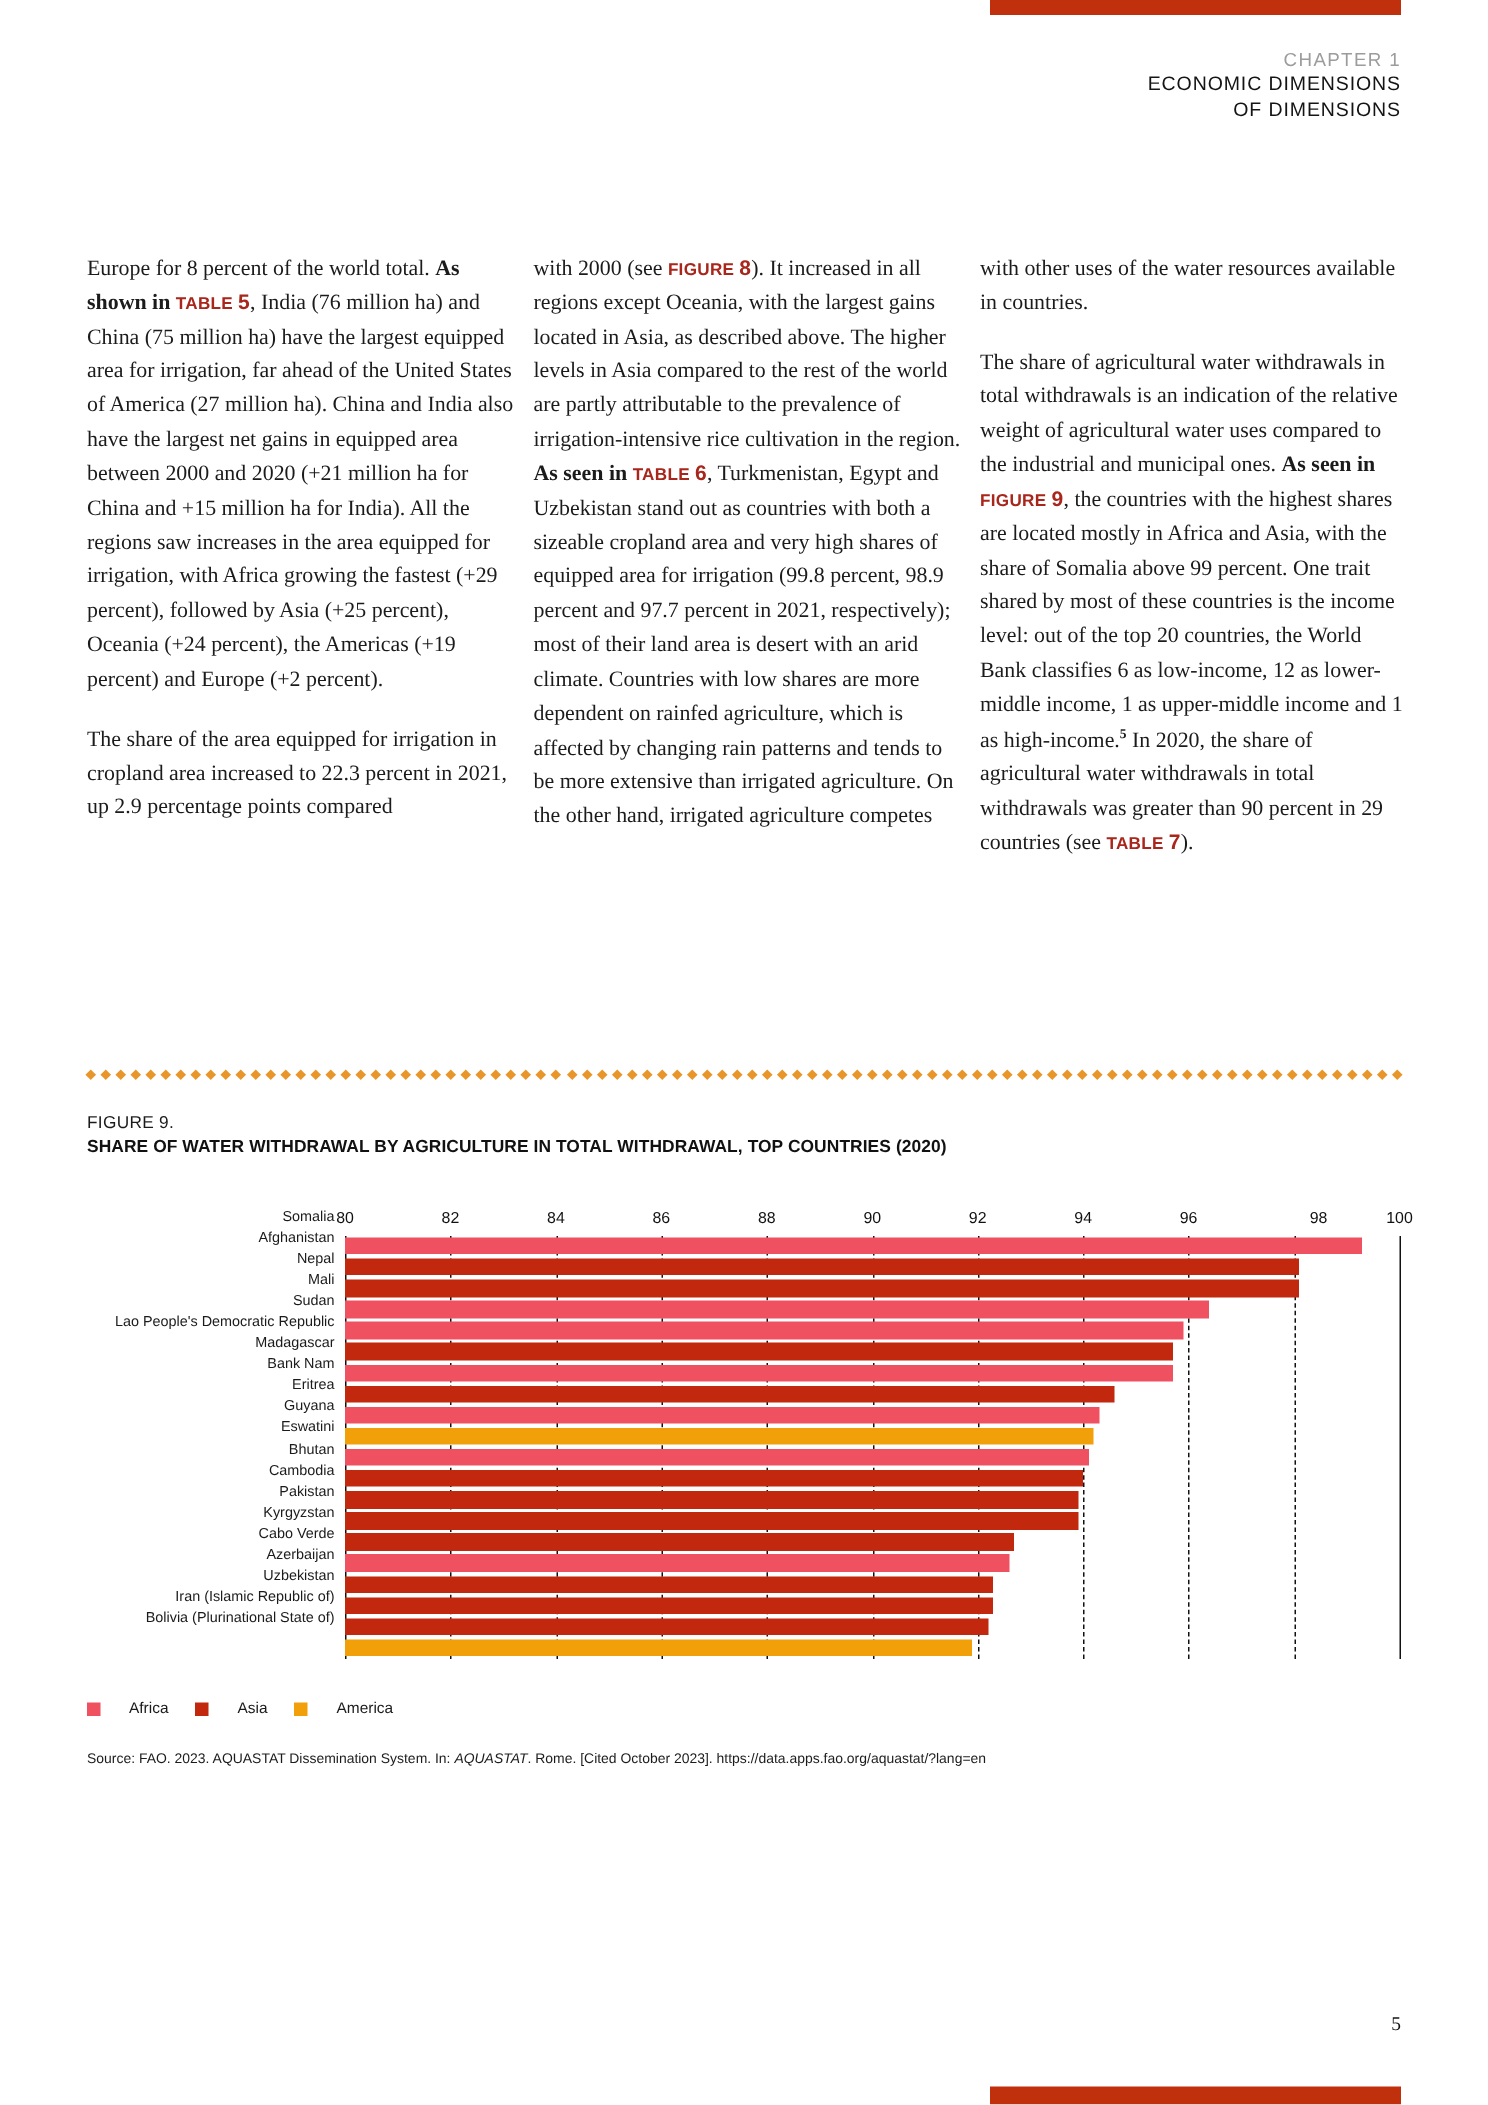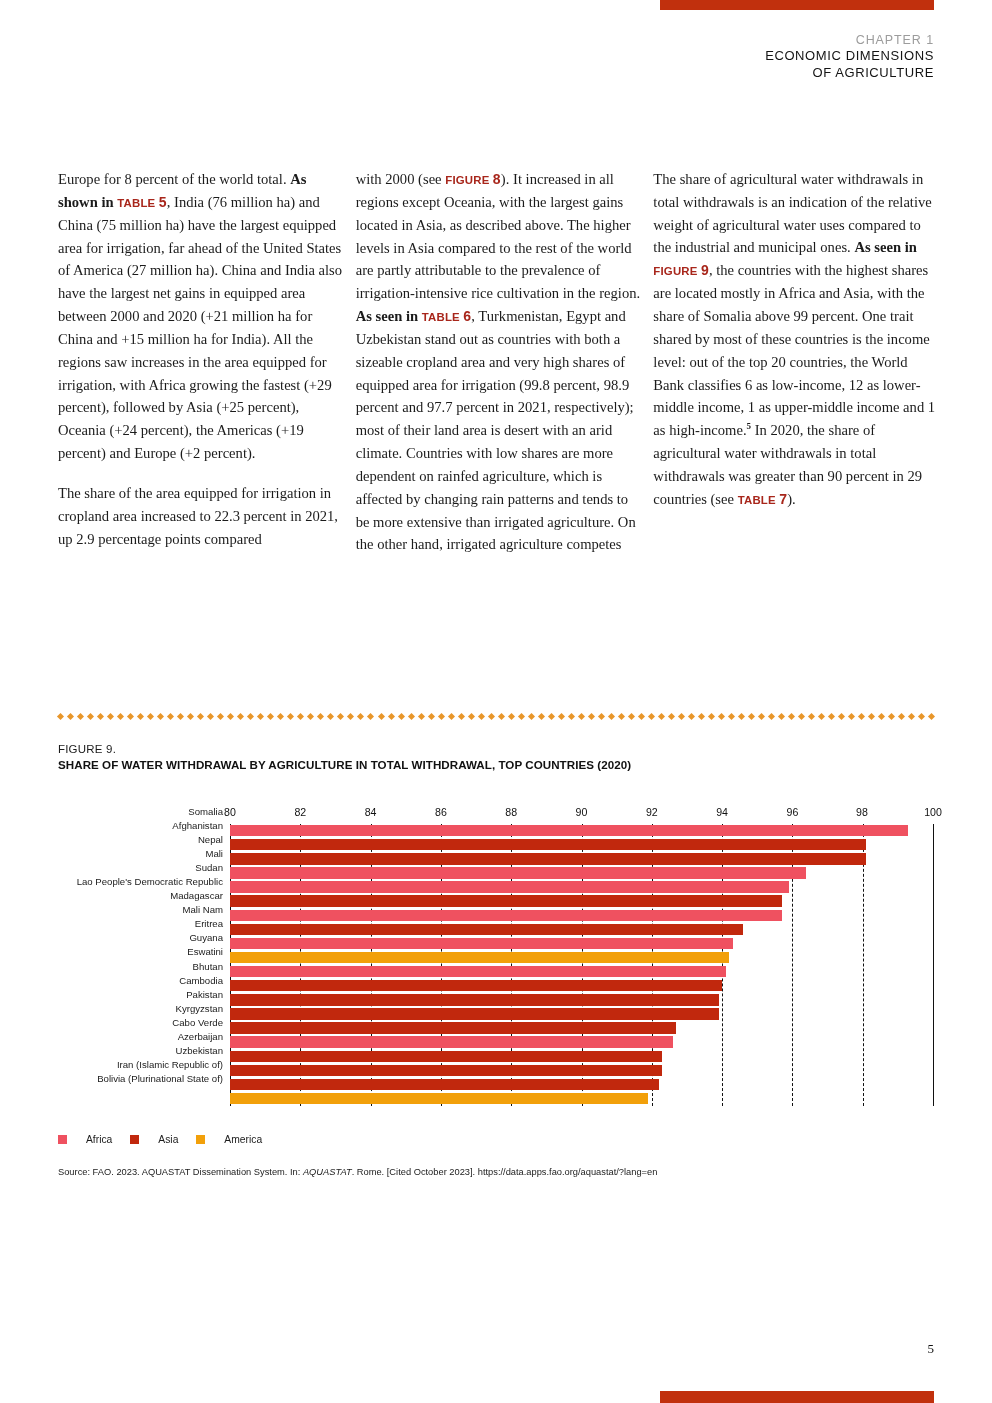--- a/index.html
+++ b/index.html
@@ -153,35 +153,36 @@
   }
 </style>
 </head>
 <body>
 
 <div class="top-bar"></div>
 
 <div class="header-block">
   <div class="chapter-num">CHAPTER 1</div>
   <div class="chapter-title">ECONOMIC DIMENSIONS</div>
-  <div class="chapter-title">OF AGRICULTURE</div>
+  <div class="chapter-title">OF DIMENSIONS</div>
 </div>
 
 <div class="columns">
 
   <div class="col">
     <p><span>Europe for 8 percent of the world total. </span><span class="bold">As shown in </span><span class="xref"><span>TABLE</span> <span class="num">5</span></span><span>, India (76 million ha) and China (75 million ha) have the largest equipped area for irrigation, far ahead of the United States of America (27 million ha). China and India also have the largest net gains in equipped area between 2000 and 2020 (+21 million ha for China and +15 million ha for India). All the regions saw increases in the area equipped for irrigation, with Africa growing the fastest (+29 percent), followed by Asia (+25 percent), Oceania (+24 percent), the Americas (+19 percent) and Europe (+2 percent).</span></p>
     <p>The share of the area equipped for irrigation in cropland area increased to 22.3 percent in 2021, up 2.9 percentage points compared</p>
   </div>
 
   <div class="col">
     <p><span>with 2000 (see </span><span class="xref"><span>FIGURE</span> <span class="num">8</span></span><span>). It increased in all regions except Oceania, with the largest gains located in Asia, as described above. The higher levels in Asia compared to the rest of the world are partly attributable to the prevalence of irrigation-intensive rice cultivation in the region. </span><span class="bold">As seen in </span><span class="xref"><span>TABLE</span> <span class="num">6</span></span><span>, Turkmenistan, Egypt and Uzbekistan stand out as countries with both a sizeable cropland area and very high shares of equipped area for irrigation (99.8 percent, 98.9 percent and 97.7 percent in 2021, respectively); most of their land area is desert with an arid climate. Countries with low shares are more dependent on rainfed agriculture, which is affected by changing rain patterns and tends to be more extensive than irrigated agriculture. On the other hand, irrigated agriculture competes</span></p>
   </div>
 
   <div class="col">
+    <p>with other uses of the water resources available in countries.</p>
     <p><span>The share of agricultural water withdrawals in total withdrawals is an indication of the relative weight of agricultural water uses compared to the industrial and municipal ones. </span><span class="bold">As seen in </span><span class="xref"><span>FIGURE</span> <span class="num">9</span></span><span>, the countries with the highest shares are located mostly in Africa and Asia, with the share of Somalia above 99 percent. One trait shared by most of these countries is the income level: out of the top 20 countries, the World Bank classifies 6 as low-income, 12 as lower-middle income, 1 as upper-middle income and 1 as high-income.</span><sup>5</sup><span> In 2020, the share of agricultural water withdrawals in total withdrawals was greater than 90 percent in 29 countries (see </span><span class="xref"><span>TABLE</span> <span class="num">7</span></span><span>).</span></p>
   </div>
 </div>
 
 <div class="divider" id="divider">
     <i></i>
     <i></i>
     <i></i>
     <i></i>
     <i></i>
@@ -290,21 +291,21 @@
       <div class="cat-row">
         <span>Sudan</span>
       </div>
       <div class="cat-row">
         <span>Lao People's Democratic Republic</span>
       </div>
       <div class="cat-row">
         <span>Madagascar</span>
       </div>
       <div class="cat-row">
-        <span>Mali Nam</span>
+        <span>Bank Nam</span>
       </div>
       <div class="cat-row">
         <span>Eritrea</span>
       </div>
       <div class="cat-row">
         <span>Guyana</span>
       </div>
       <div class="cat-row">
         <span>Eswatini</span>
       </div>
@@ -340,21 +341,21 @@
     <div class="tick-labels" id="tick-labels">
         <span style="left: 0px;">80</span>
         <span style="left: 70.3px;">82</span>
         <span style="left: 140.6px;">84</span>
         <span style="left: 210.9px; text-align: center;">86</span>
         <span style="left: 281.2px;">88</span>
         <span style="left: 351.5px;">90</span>
         <span style="left: 421.8px;">92</span>
         <span style="left: 492.1px;">94</span>
         <span style="left: 562.4px;">96</span>
-        <span style="left: 632px;">98</span>
+        <span style="left: 649px;">98</span>
         <span style="left: 703px;">100</span>
       </div>
     <div class="grid" id="grid">
         <div class="gl" style="left: 70.3px;"></div>
         <div class="gl" style="left: 140.6px;"></div>
         <div class="gl" style="left: 210.9px;"></div>
         <div class="gl" style="left: 281.2px;"></div>
         <div class="gl" style="left: 351.5px;"></div>
         <div class="gl" style="left: 421.8px;"></div>
         <div class="gl" style="left: 492.1px;"></div>

